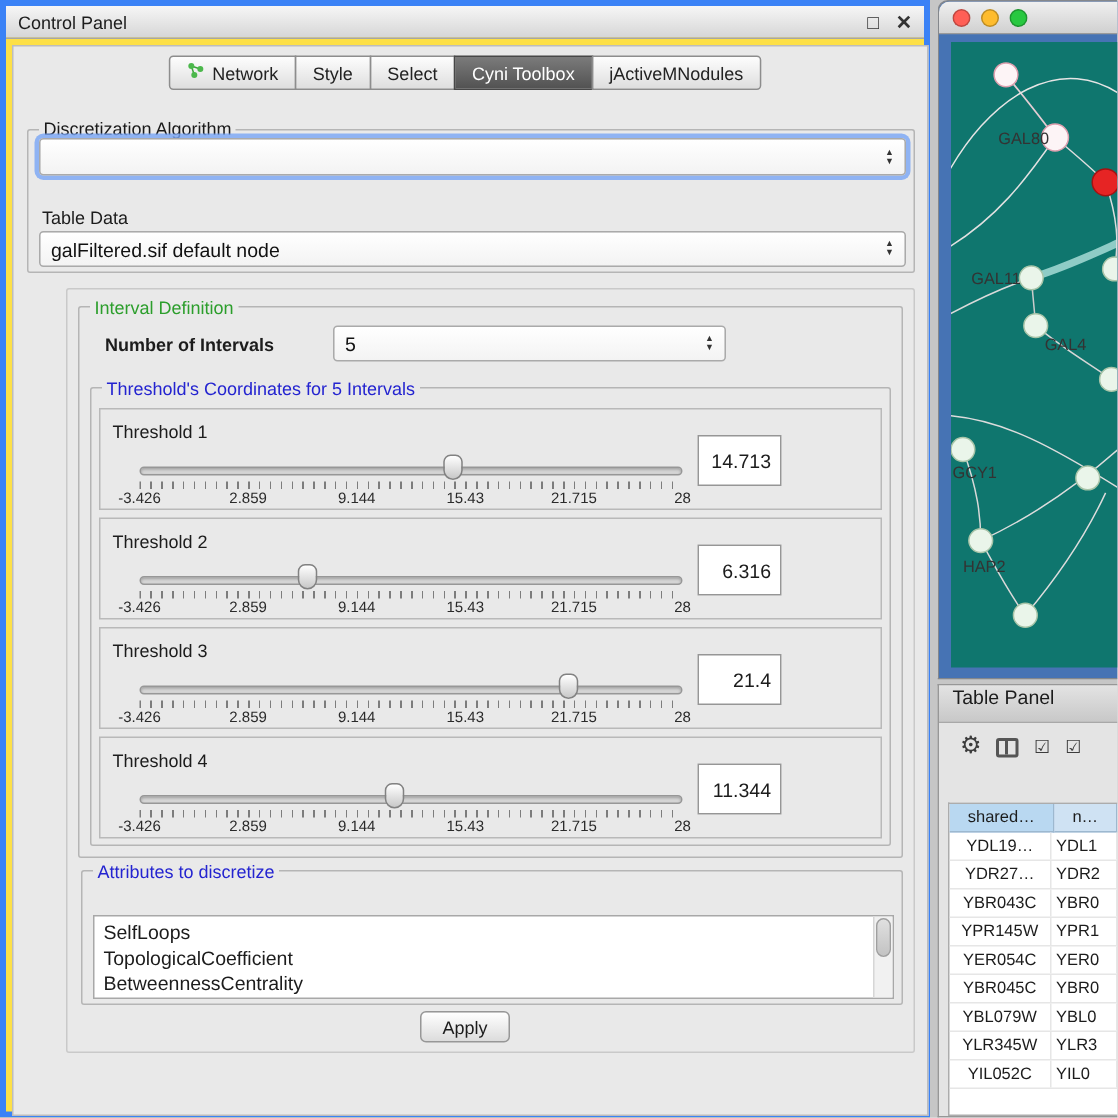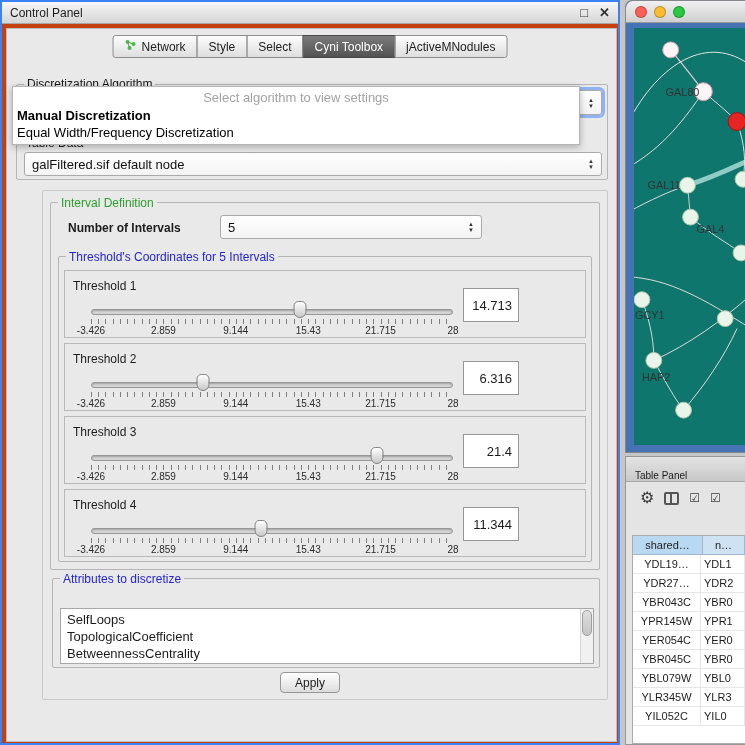--- a/index.html
+++ b/index.html
@@ -1,18 +1,18 @@
 <!DOCTYPE html>
 <html><head>
 <meta charset="utf-8">
 <style>
   *{margin:0;padding:0;box-sizing:border-box}
   html,body{width:745px;height:745px;overflow:hidden}
   body{position:relative;background:#c6c6c6;font-family:"Liberation Sans",sans-serif;color:#1c1c1c}
-  .win{position:absolute;background:#c2410c;border:2px solid #3b82f6}
+  .win{position:absolute;background:#fde047;border:4px solid #3b82f6}
 
   
   #control-panel{left:0;top:0;width:620px;height:745px}
   #cp-titlebar{height:22px;background:linear-gradient(#f6f6f6,#d6d6d6);border-bottom:1px solid #a6a6a6;display:flex;align-items:center;padding:0 8px;font-size:12px}
   #cp-titlebar .spacer{flex:1}
   .win-btn{font-size:13px;color:#333;margin-left:11px;line-height:22px}
   #cp-inner{position:absolute;left:4px;top:26px;width:611px;height:714px;border:1px solid #bdbdbd;background:#e9e9e9}
 
   .tab-row{position:absolute;display:flex;z-index:5}
   #top-tabs{top:33px;left:50%;transform:translateX(-50%)}
@@ -74,21 +74,21 @@
   
   #network-window{position:absolute;left:625px;top:0;width:120px;height:453px;background:#4673b4;border:1px solid #84878c;border-right:none;border-radius:7px 0 0 0}
   #net-titlebar{height:22px;background:linear-gradient(#f0f0f0,#d0d0d0);border-bottom:1px solid #9a9a9a;border-radius:7px 0 0 0;display:flex;align-items:center;gap:7px;padding-left:9px}
   .light{width:12px;height:12px;border-radius:50%;border:1px solid rgba(0,0,0,.25)}
   .light.red{background:#ff5f56}.light.yellow{background:#febc2e}.light.green{background:#28c840}
   #net-canvas{position:absolute;left:8px;top:27px;right:0;bottom:7px;background:#0f766e;overflow:hidden}
   #net-canvas svg{display:block;width:100%;height:100%}
 
   
   #table-panel{position:absolute;left:625px;top:456px;width:120px;height:289px;background:#e4e4e4;border:1px solid #979797;border-right:none}
-  #tp-header{height:25px;background:linear-gradient(#e3e3e3,#c8c8c8);border-bottom:1px solid #a8a8a8;display:flex;align-items:flex-end;padding-left:9px;font-size:10px}
+  #tp-header{height:25px;background:linear-gradient(#e3e3e3,#c8c8c8);border-bottom:1px solid #a8a8a8;display:flex;align-items:flex-start;padding-left:9px;font-size:13px}
   #tp-toolbar{position:absolute;left:0;top:27px;height:28px;display:flex;align-items:center;gap:10px;padding-left:14px;color:#3c3c3c}
   .gear-ic{font-size:16px;line-height:16px}
   .columns-icon{width:15px;height:13px;border:2px solid #555;border-radius:2px;position:relative}
   .columns-icon::after{content:"";position:absolute;left:4px;top:0;bottom:0;width:2px;background:#555}
   .check-ic{font-size:12px;line-height:12px}
   #tp-table{position:absolute;left:6px;top:78px;right:0;bottom:0;background:#fff;border:1px solid #acacac;border-right:none;overflow:hidden;font-size:11px}
   .thead{display:flex;height:19px}
   .hcell{display:flex;align-items:center;justify-content:center;border-right:1px solid #9db8cf;border-bottom:1px solid #9db8cf}
   .hcell.c1{width:70px;background:#b9d8f1}
   .hcell.c2{flex:1;background:#cfe2f3}
@@ -134,25 +134,20 @@
       </div>
   </div>
 
   <div class="groupbox" id="algo-group"></div>
   <span class="group-title" id="algo-title" style="z-index:1">Discretization Algorithm</span>
   <div class="combo" id="algo-combo">
     <span class="spin">
         <span>▲</span>
         <span>▼</span>
       </span>
-  </div>
-  <div id="algo-popup">
-    <div class="hint">Select algorithm to view settings</div>
-    <div class="opt bold">Manual Discretization</div>
-    <div class="opt">Equal Width/Frequency Discretization</div>
   </div>
 
   <div id="table-data-label">Table Data</div>
   <div class="combo" id="table-data-combo">
     <span>galFiltered.sif default node</span>
     <span class="spin">
         <span>▲</span>
         <span>▼</span>
       </span>
   </div>

